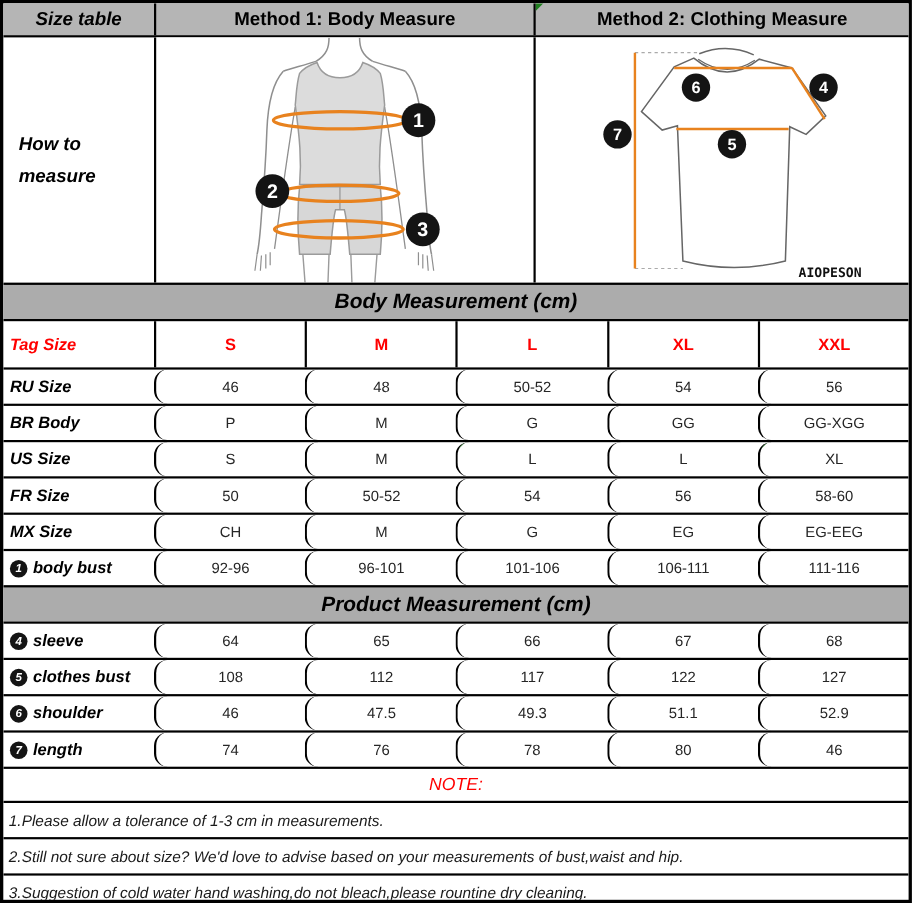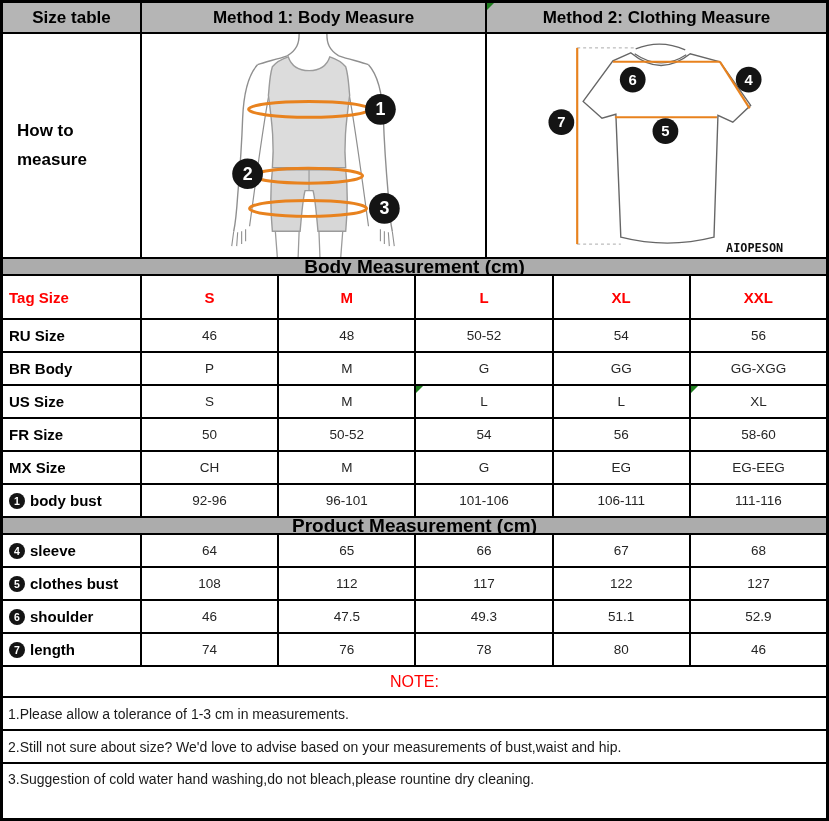--- a/index.html
+++ b/index.html
@@ -18,40 +18,40 @@
   .row.first { border-top:none; }
   .cols-top { grid-template-columns:137px 345px 1fr; }
   .cols-table { grid-template-columns:137px repeat(5, 1fr); }
   .cols-one { grid-template-columns:1fr; }
 
   .cell {
     border-left:2px solid #000;
     display:flex; align-items:center; justify-content:center;
     position:relative; overflow:hidden;
   }
-  .cell:first-child { border-left:none; }
+  .cell:first-child { border-left:none;font-style:italic; }
 
   
   .hdr-row { height:29px; background:#b5b5b5; }
   .hdr-row .cell { font-weight:bold; font-size:17px; }
 
   .img-row { height:225px; }
   .how-cell { font-weight:bold; font-size:17px; text-align:left; line-height:1.65; padding:0 14px; }
   .fig-cell { background:#fff; }
   .fig-cell svg { display:block; width:100%; height:100%; }
 
-  .section-row { height:17px; background:#acacac; }
+  .section-row { height:33px; background:#acacac; }
   .section-row .cell { font-weight:bold; font-size:19px; }
 
   .tag-row { height:44px; }
   .tag-row .cell { color:#f00; font-weight:bold; font-size:15px; }
 
   .data-row { height:33px; }
   .label-cell { justify-content:flex-start; padding-left:6px; font-weight:bold; font-size:15px; gap:5px; }
-  .val-cell { font-size:13.5px; color:#262626; }
+  .val-cell { font-size:13.5px; color:#262626;border-radius:12px; }
 
   .note-hdr-row { height:31px; }
   .note-hdr-row .cell { color:#f00; font-size:16px; }
   .note-row { height:33px; }
   .note-row .cell { justify-content:flex-start; padding-left:5px; font-size:14px; color:#1a1a1a; }
   .note-row:last-child { height:32px; }
 
   
   .circ {
     display:inline-flex; align-items:center; justify-content:center;

